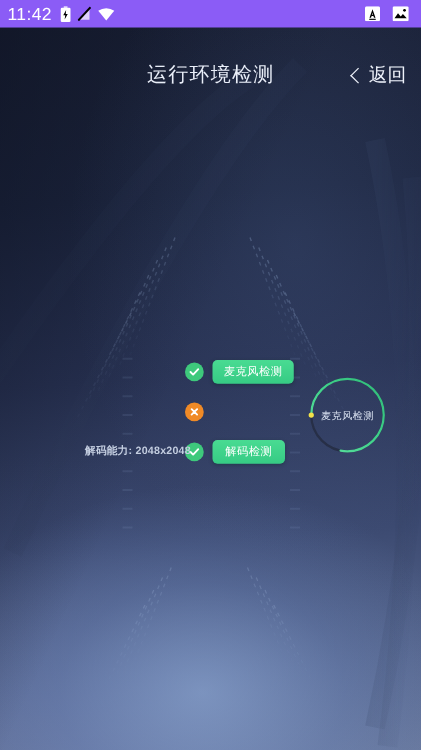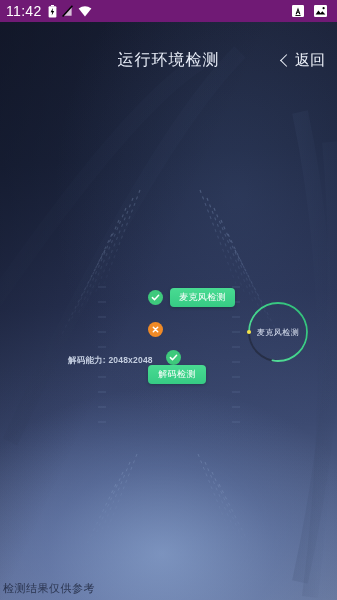--- a/index.html
+++ b/index.html
@@ -17,21 +17,21 @@
     overflow: hidden;
     background: #1a2238;
   }
 
   
   .statusbar {
     position: absolute;
     left: 0; top: 0;
     width: 337px;
     height: 22px;
-    background: #701a75;
+    background: #8b5cf6;
     display: flex;
     align-items: center;
     z-index: 40;
     padding: 0 6px;
     box-sizing: border-box;
   }
   .status-time {
     color: #ffffff;
     font-size: 14px;
     letter-spacing: 0.3px;
@@ -131,21 +131,21 @@
     width: 337px;
   }
   .row {
     position: absolute;
     height: 22px;
     display: flex;
     align-items: center;
   }
   .row-1 { top: 0px;  left: 148px; }
   .row-2 { top: 32px; left: 148px; }
-  .row-3 { top: 64px; left: 148px; flex-direction: column; }
+  .row-3 { top: 64px; left: 148px; }
 
   .cap-label {
     position: absolute;
     top: 64px;
     left: 68px;
     height: 22px;
     display: flex;
     align-items: center;
     color: #c4cee0;
     font-size: 8.5px;
@@ -410,15 +410,14 @@
 
       <circle cx="32" cy="32" r="29" fill="none" stroke="#272f47" stroke-width="1.8"></circle>
 
       <circle cx="32" cy="32" r="29" fill="none" stroke="url(#ringGrad)" stroke-width="1.8" stroke-linecap="round" stroke-dasharray="142 40" transform="rotate(180 32 32)"></circle>
 
       <circle cx="3" cy="32" r="2.1" fill="#f2e24a"></circle>
     </svg>
     <div class="ring-label">麦克风检测</div>
   </div>
 
-  <div class="footer-note">检测结果仅供参考</div>
 
 </div>
 
 </body></html>

